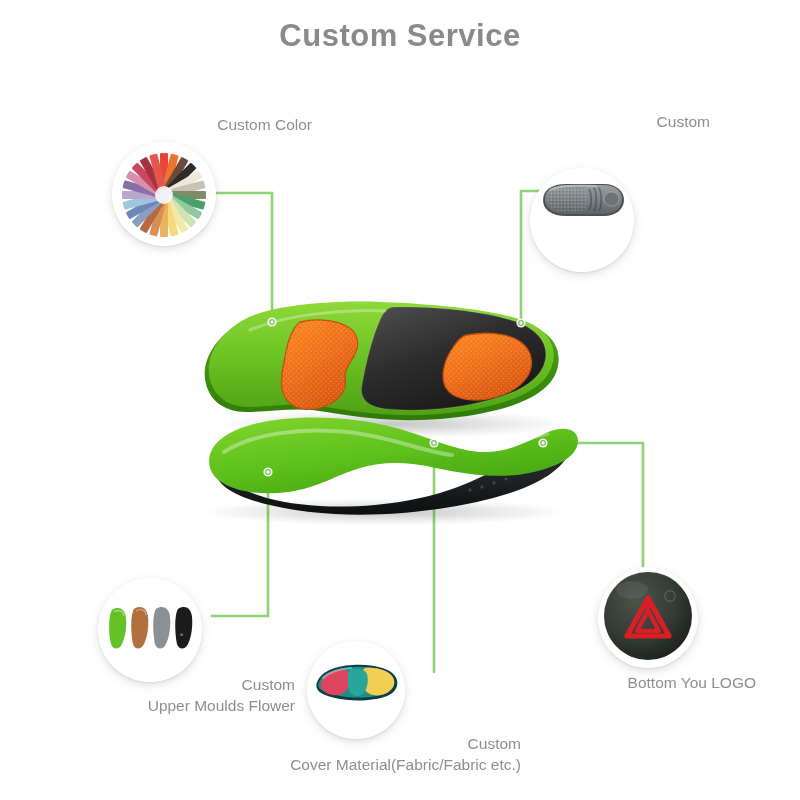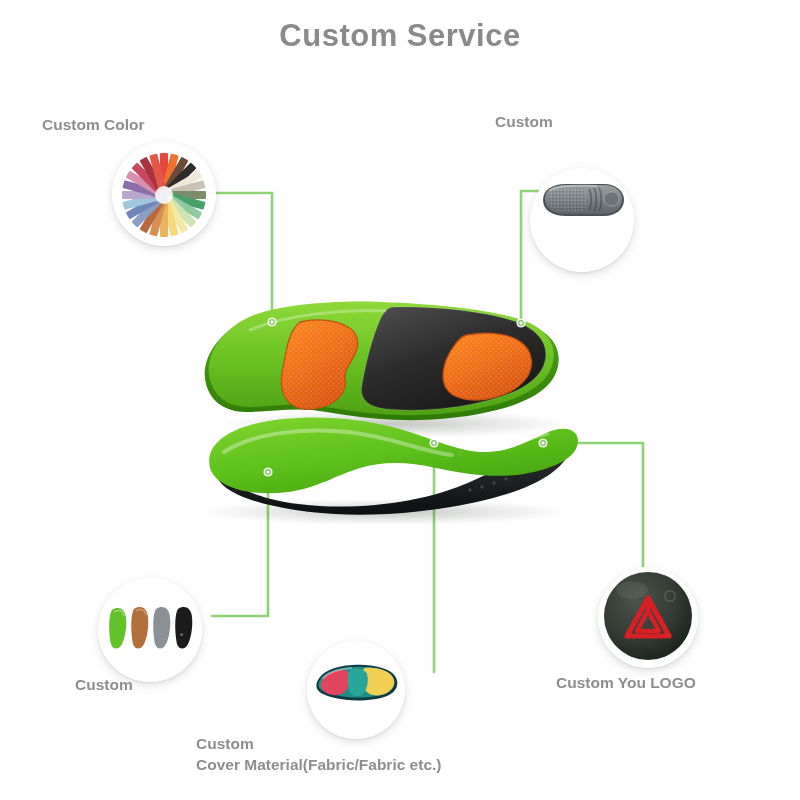--- a/index.html
+++ b/index.html
@@ -15,26 +15,25 @@
 
   .title{
     position:absolute;left:0;top:18px;width:800px;
     text-align:center;
     font-size:31px;font-weight:bold;color:#8a8a8a;
     letter-spacing:.5px;
   }
 
   .label{
     position:absolute;
-    text-align:left;
+    text-align:right;
     color:#8e8e8e;
     font-size:15.5px;
     line-height:21px;
     white-space:nowrap;
-    font-weight:bold;
   }
   .label span{display:block;}
 
   .thumb{
     position:absolute;
     border-radius:50%;
     background:#ffffff;
     overflow:hidden;
     box-shadow:0 3px 9px rgba(120,130,120,.26), 0 1px 2px rgba(0,0,0,.07);
   }
@@ -409,24 +408,25 @@
   <div class="label" id="lbl-color">
     <span>Custom Color</span>
   </div>
 
   <div class="label" id="lbl-bottom">
     <span>Custom</span>
   </div>
 
   <div class="label" id="lbl-upper">
     <span>Custom</span>
+    <span>Upper Moulds Flower</span>
   </div>
 
   <div class="label" id="lbl-cover">
     <span>Custom</span>
     <span>Cover Material(Fabric/Fabric etc.)</span>
   </div>
 
   <div class="label" id="lbl-logo">
-    <span>Custom You LOGO</span>
+    <span>Bottom You LOGO</span>
   </div>
 
 </div>
 
 </body></html>

